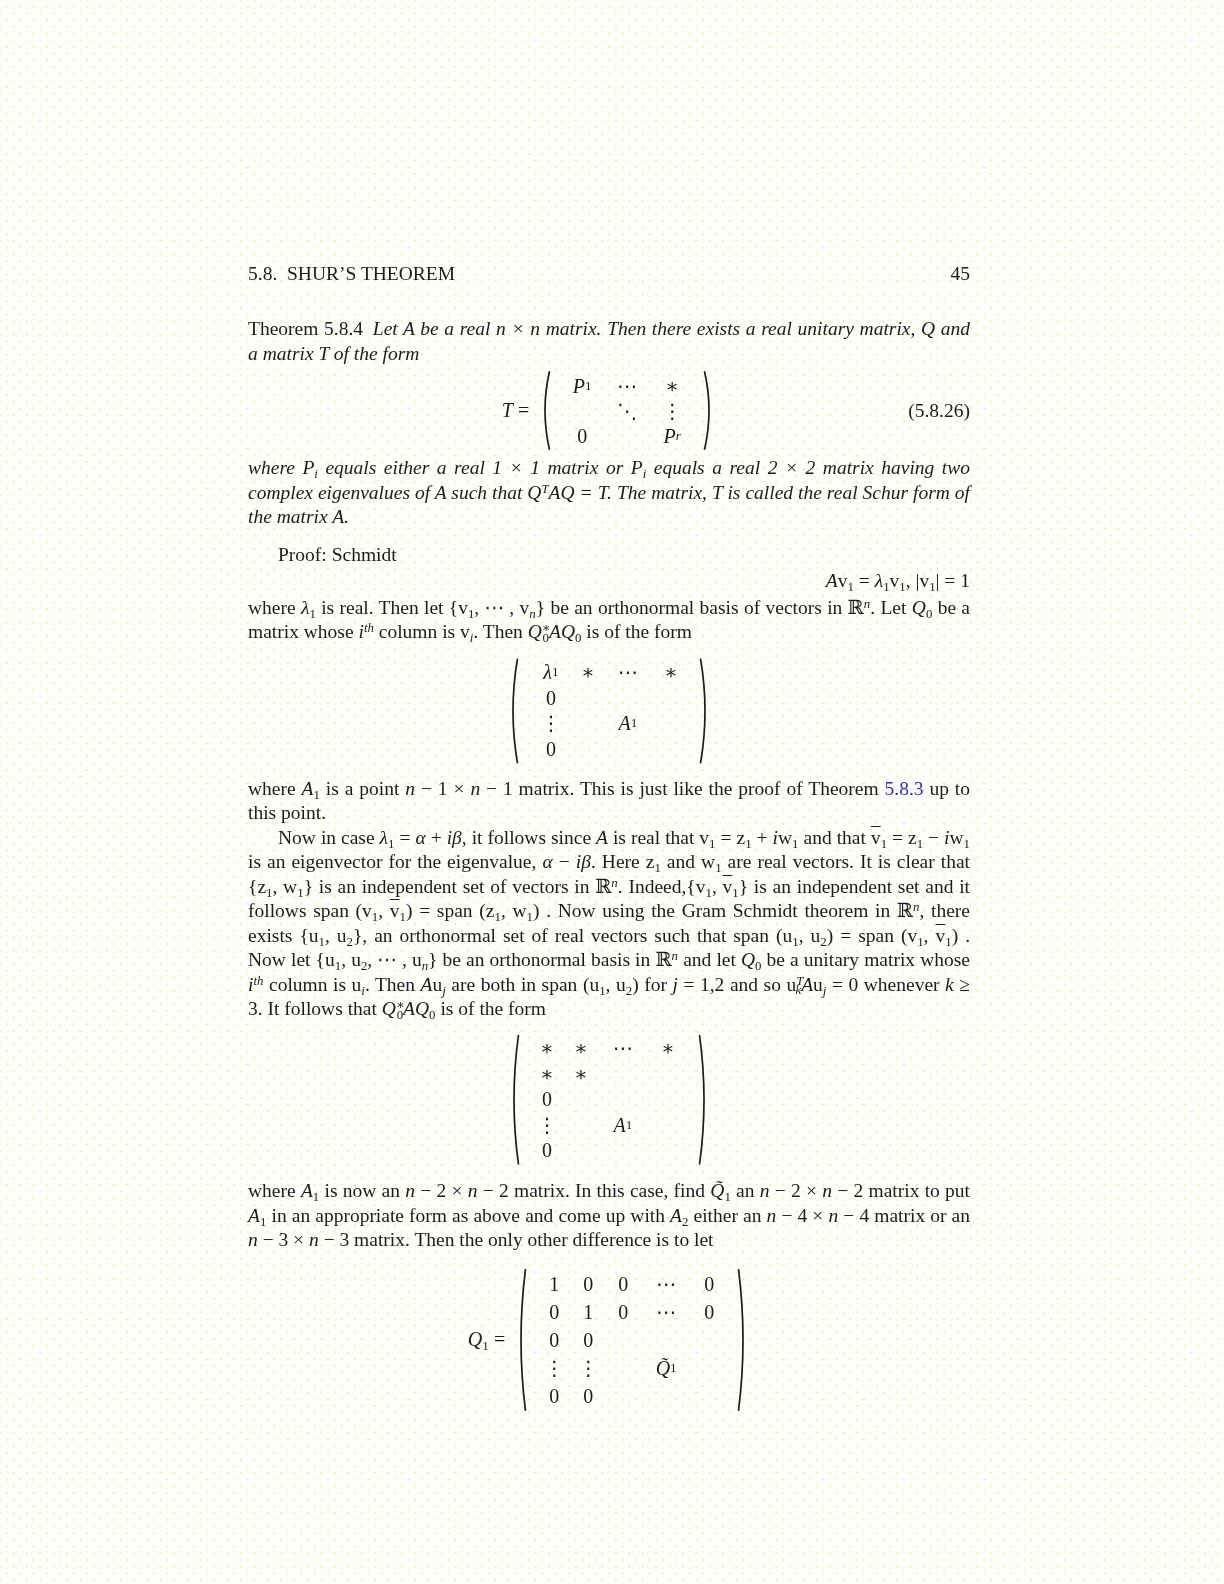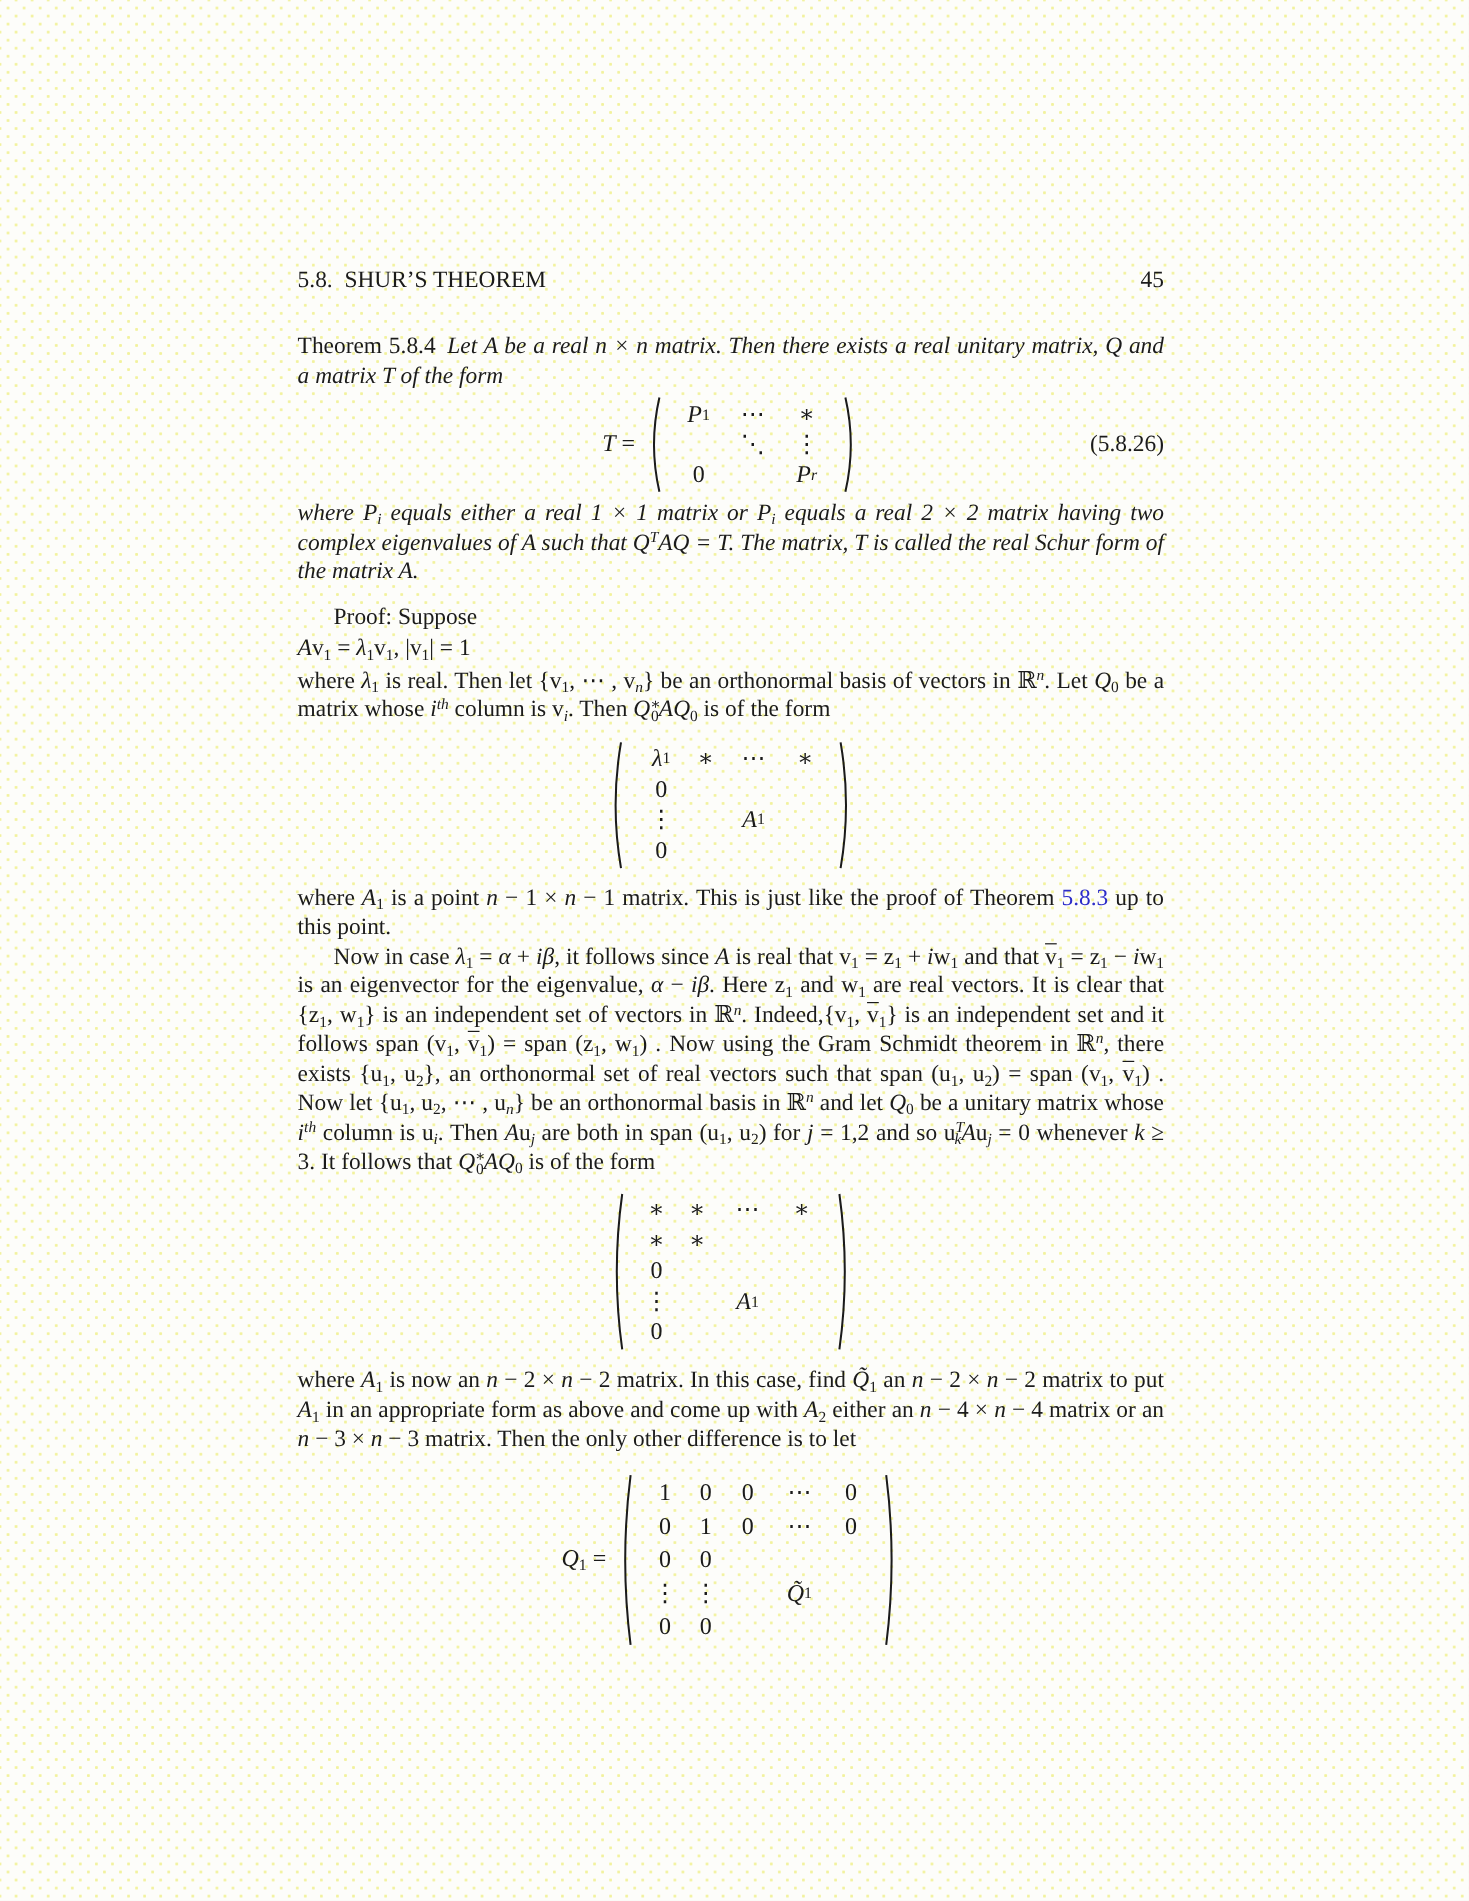--- a/index.html
+++ b/index.html
@@ -11,38 +11,38 @@
     background-color:var(--paper);
     background-image:
       radial-gradient(circle, var(--dot) 1px, transparent 1.5px),
       radial-gradient(circle, var(--dot) 1px, transparent 1.5px);
     background-size:13.4px 13.4px;
     background-position:0 0, 6.7px 6.7px;
     color:var(--ink);
     font-family:"Liberation Serif","DejaVu Serif","DejaVu Sans",serif;
     font-size:19.5px; line-height:24.5px;
   }
-  .col{width:722px; margin-left:248px; padding-top:222px; text-align:justify;}
+  .col{width:722px; margin-left:248px; padding-top:222px; text-align:justify;margin-top:40px;}
   .hdr{display:flex; justify-content:space-between; line-height:24px;}
   p{margin:0;}
   .p-theorem{margin-top:31px;}
   .p-proof{margin-top:13px; text-indent:30px;}
   .p-wl{margin-top:2px;}
   .p-indent{text-indent:30px;}
   .it{font-style:italic;}
   .bf{font-weight:normal;}
   .v-sub{font-size:66%; vertical-align:-0.28em; line-height:0;}
   .v-sup{font-size:66%; vertical-align:0.5em; line-height:0;}
   .pull{margin-left:-0.62em;}
   .ol{text-decoration:overline;}
   .link{color:var(--link);}
   
   .eqrow{display:flex; justify-content:center; align-items:center; position:relative;}
   .eq1{margin:3px 0 4px;}
-  .ceq{margin:2px 0; text-align:left;}
+  .ceq{margin:2px 0; text-align:right;}
   .m2w{margin:11px 0;}
   .m3w{margin:10px 0 12px;}
   .q1w{margin-top:13px;}
   .elhs{margin-right:9px; font-size:20px;}
   .eqtag{position:absolute; right:0; top:50%; transform:translateY(-50%);}
   
   .matrix{position:relative; padding:0 17px; font-size:20px;}
   .paren{position:absolute; top:1px; width:14px; height:calc(100% - 2px);}
   .pl{left:0;} .pr{right:0;}
   .mbody{padding:4px 6px;}
@@ -106,21 +106,21 @@
           </div>
           <svg viewBox="0 0 14 100" preserveAspectRatio="none" class="paren pr">
             <path d="M2.5 1.5 Q11.5 50 2.5 98.5" fill="none" stroke="currentColor" stroke-width="1.7" vector-effect="non-scaling-stroke"></path>
           </svg>
         </div>
       <span class="eqtag">(5.8.26)</span>
     </div>
 
     <p><span class="it">where P</span><span class="it v-sub">i</span><span class="it"> equals either a real 1 × 1 matrix or P</span><span class="it v-sub">i</span><span class="it"> equals a real 2 × 2 matrix having two complex eigenvalues of A such that Q</span><span class="it v-sup">T</span><span class="it">AQ = T. The matrix, T is called the real Schur form of the matrix A.</span></p>
 
-    <p class="p-proof"><span class="bf">Proof:</span><span> Suppose</span></p>
+    <p class="p-proof"><span class="bf">Proof:</span><span> Schmidt</span></p>
 
     <div class="ceq"><span class="it">A</span><span class="bf">v</span><span class="v-sub">1</span><span> = </span><span class="it">λ</span><span class="v-sub">1</span><span class="bf">v</span><span class="v-sub">1</span><span>, |</span><span class="bf">v</span><span class="v-sub">1</span><span>| = 1</span></div>
 
     <p class="p-wl"><span>where </span><span class="it">λ</span><span class="v-sub">1</span><span> is real. Then let {</span><span class="bf">v</span><span class="v-sub">1</span><span>, ⋯ , </span><span class="bf">v</span><span class="it v-sub">n</span><span>} be an orthonormal basis of vectors in ℝ</span><span class="it v-sup">n</span><span>. Let </span><span class="it">Q</span><span class="v-sub">0</span><span> be a matrix whose </span><span class="it">i</span><span class="it v-sup">th</span><span> column is </span><span class="bf">v</span><span class="it v-sub">i</span><span>. Then </span><span class="it">Q</span><span class="v-sup">∗</span><span class="v-sub pull">0</span><span class="it">AQ</span><span class="v-sub">0</span><span> is of the form</span></p>
 
     <div class="eqrow m2w">
       <div class="matrix m2">
           <svg viewBox="0 0 14 100" preserveAspectRatio="none" class="paren pl">
             <path d="M11.5 1.5 Q2.5 50 11.5 98.5" fill="none" stroke="currentColor" stroke-width="1.7" vector-effect="non-scaling-stroke"></path>
           </svg>

